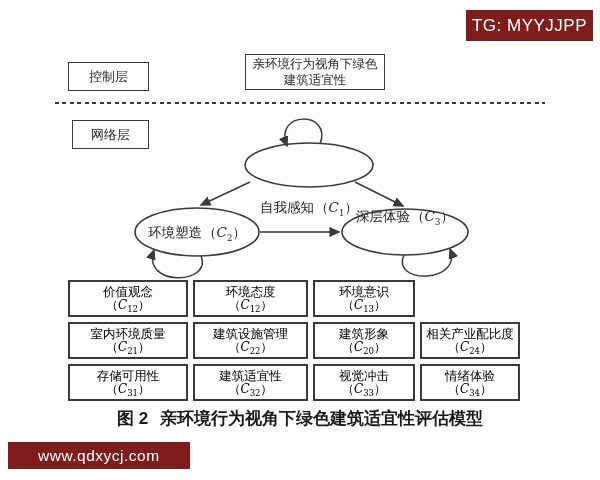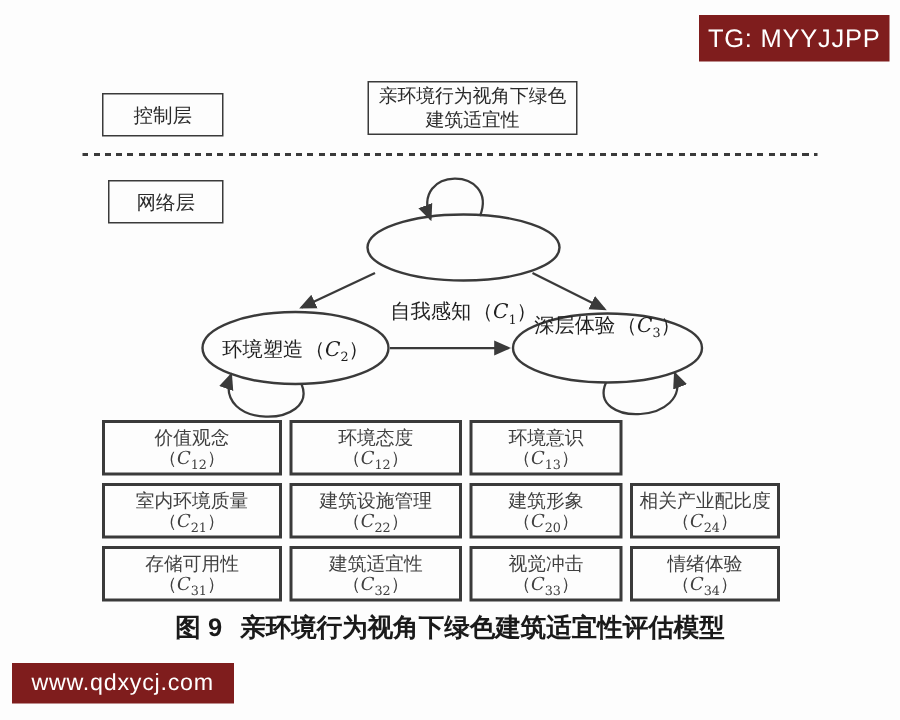--- a/index.html
+++ b/index.html
@@ -8,21 +8,21 @@
     font-family:"DejaVu Serif", serif;color:#222;
   }
   
   .badge{
     position:absolute;background:#7f1d1d;color:#fff;
     font-family:"Liberation Sans", sans-serif;
     display:flex;align-items:center;justify-content:center;
     letter-spacing:0.5px;
   }
   .badge.tg{left:466px;top:10px;width:127px;height:31px;font-size:17px;}
-  .badge.site{left:8px;top:442px;height:27px;padding:0 13px;font-size:15.5px;}
+  .badge.site{left:8px;top:442px;height:27px;padding:0 30px;font-size:15.5px;}
   
   .rect-box{
     position:absolute;border:1.6px solid #3a3a3a;background:transparent;
     display:flex;align-items:center;justify-content:center;text-align:center;
     font-size:13px;color:#2a2a2a;
   }
   .ctrl{left:68px;top:62px;width:79px;height:27px;}
   .net{left:72px;top:120px;width:75px;height:27px;}
   .goal{left:245px;top:54px;width:138px;height:34px;font-size:12.5px;line-height:1.3;}
   .goal .goal-inner{width:100%;}
@@ -43,21 +43,21 @@
   .node-label.n3{left:340px;top:208px;}
   .code{margin-left:1px;}
   .cl{font-style:italic;font-family:"DejaVu Serif", serif;}
   sub{font-size:8.5px;line-height:0;}
   
   .grid{position:absolute;left:68px;top:280px;display:flex;flex-direction:column;gap:5px;}
   .grid-row{display:flex;gap:5px;}
   .cell{
     border:2px solid #3a3a3a;height:33px;box-sizing:content-box;
     display:flex;flex-direction:column;align-items:center;justify-content:center;
-    text-align:center;color:#404040;
+    text-align:center;color:#000000;
   }
   .w1{width:116px;}.w2{width:111px;}.w3{width:98px;}.w4{width:96px;}
   .cell-name{font-size:12.5px;line-height:1.15;}
   .cell-code{font-size:12px;line-height:1.1;}
   
   .caption{
     position:absolute;left:0;top:407px;width:600px;text-align:center;
     font-family:"Liberation Sans", sans-serif;font-weight:bold;font-size:17px;color:#1a1a1a;
   }
   .caption .fig{margin-right:12px;}
@@ -159,18 +159,18 @@
         <div class="cell-code"><span>（</span><span class="cl">C</span><sub>33</sub><span>）</span></div>
       </div>
       <div class="cell w4">
         <div class="cell-name">情绪体验</div>
         <div class="cell-code"><span>（</span><span class="cl">C</span><sub>34</sub><span>）</span></div>
       </div>
     </div>
   </div>
 
   <div class="caption">
-    <span class="fig">图 9</span><span>亲环境行为视角下绿色建筑适宜性评估模型</span>
+    <span class="fig">图 2</span><span>亲环境行为视角下绿色建筑适宜性评估模型</span>
   </div>
 
   <div class="badge site">www.qdxycj.com</div>
 
 </div>
 
 </body></html>

